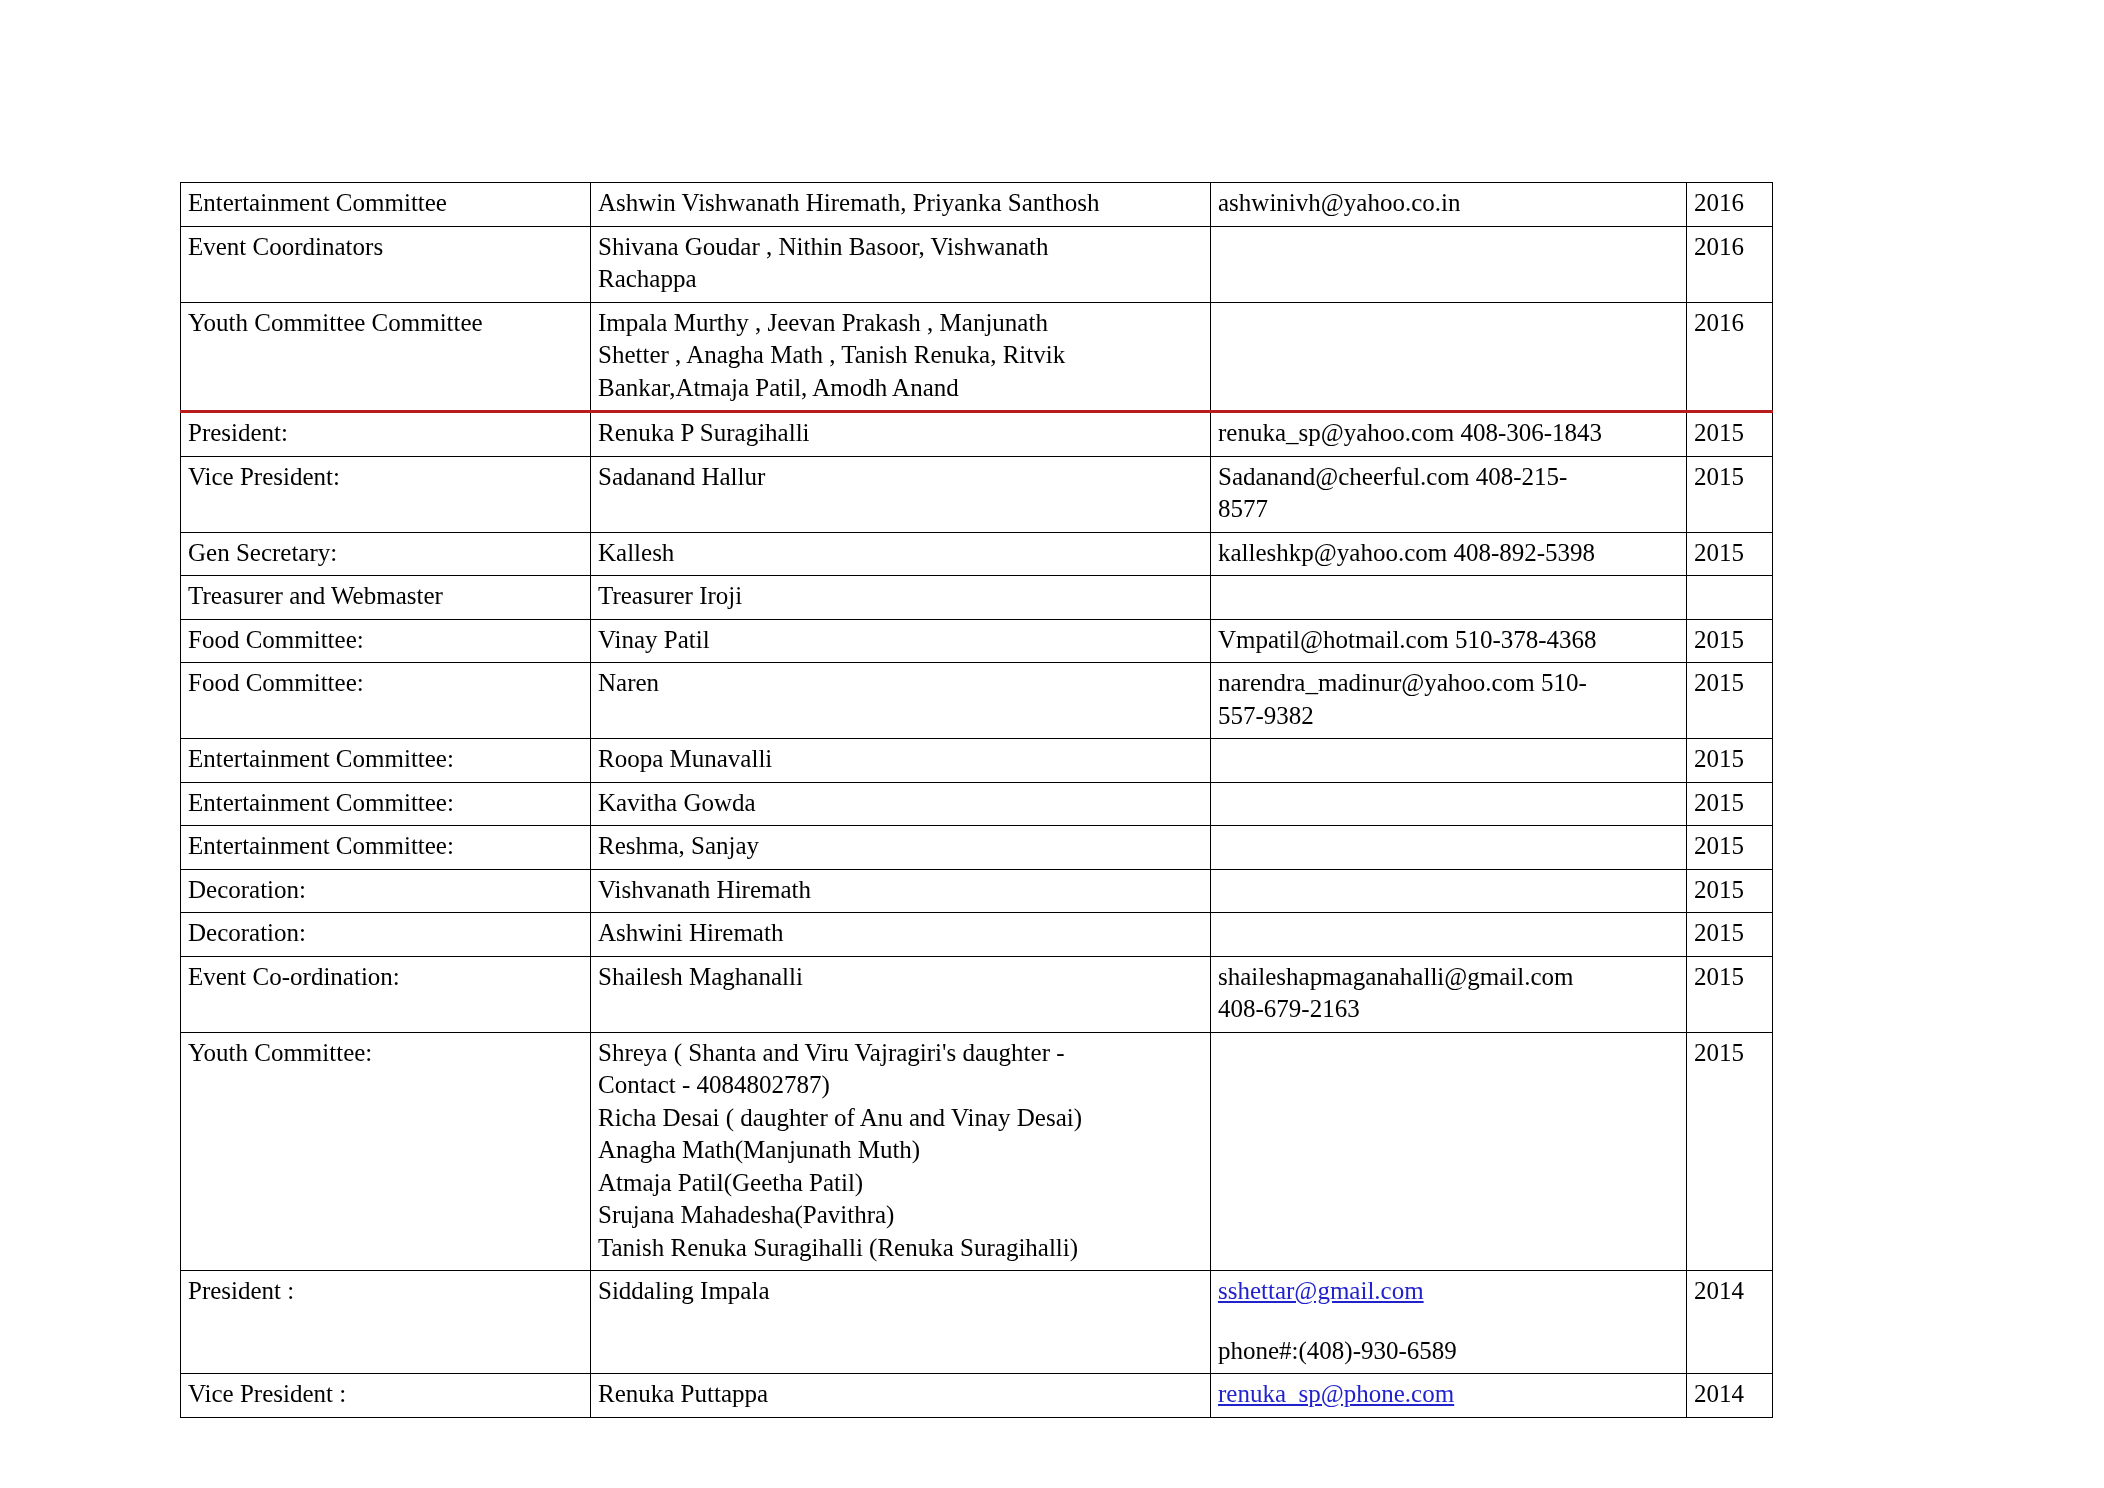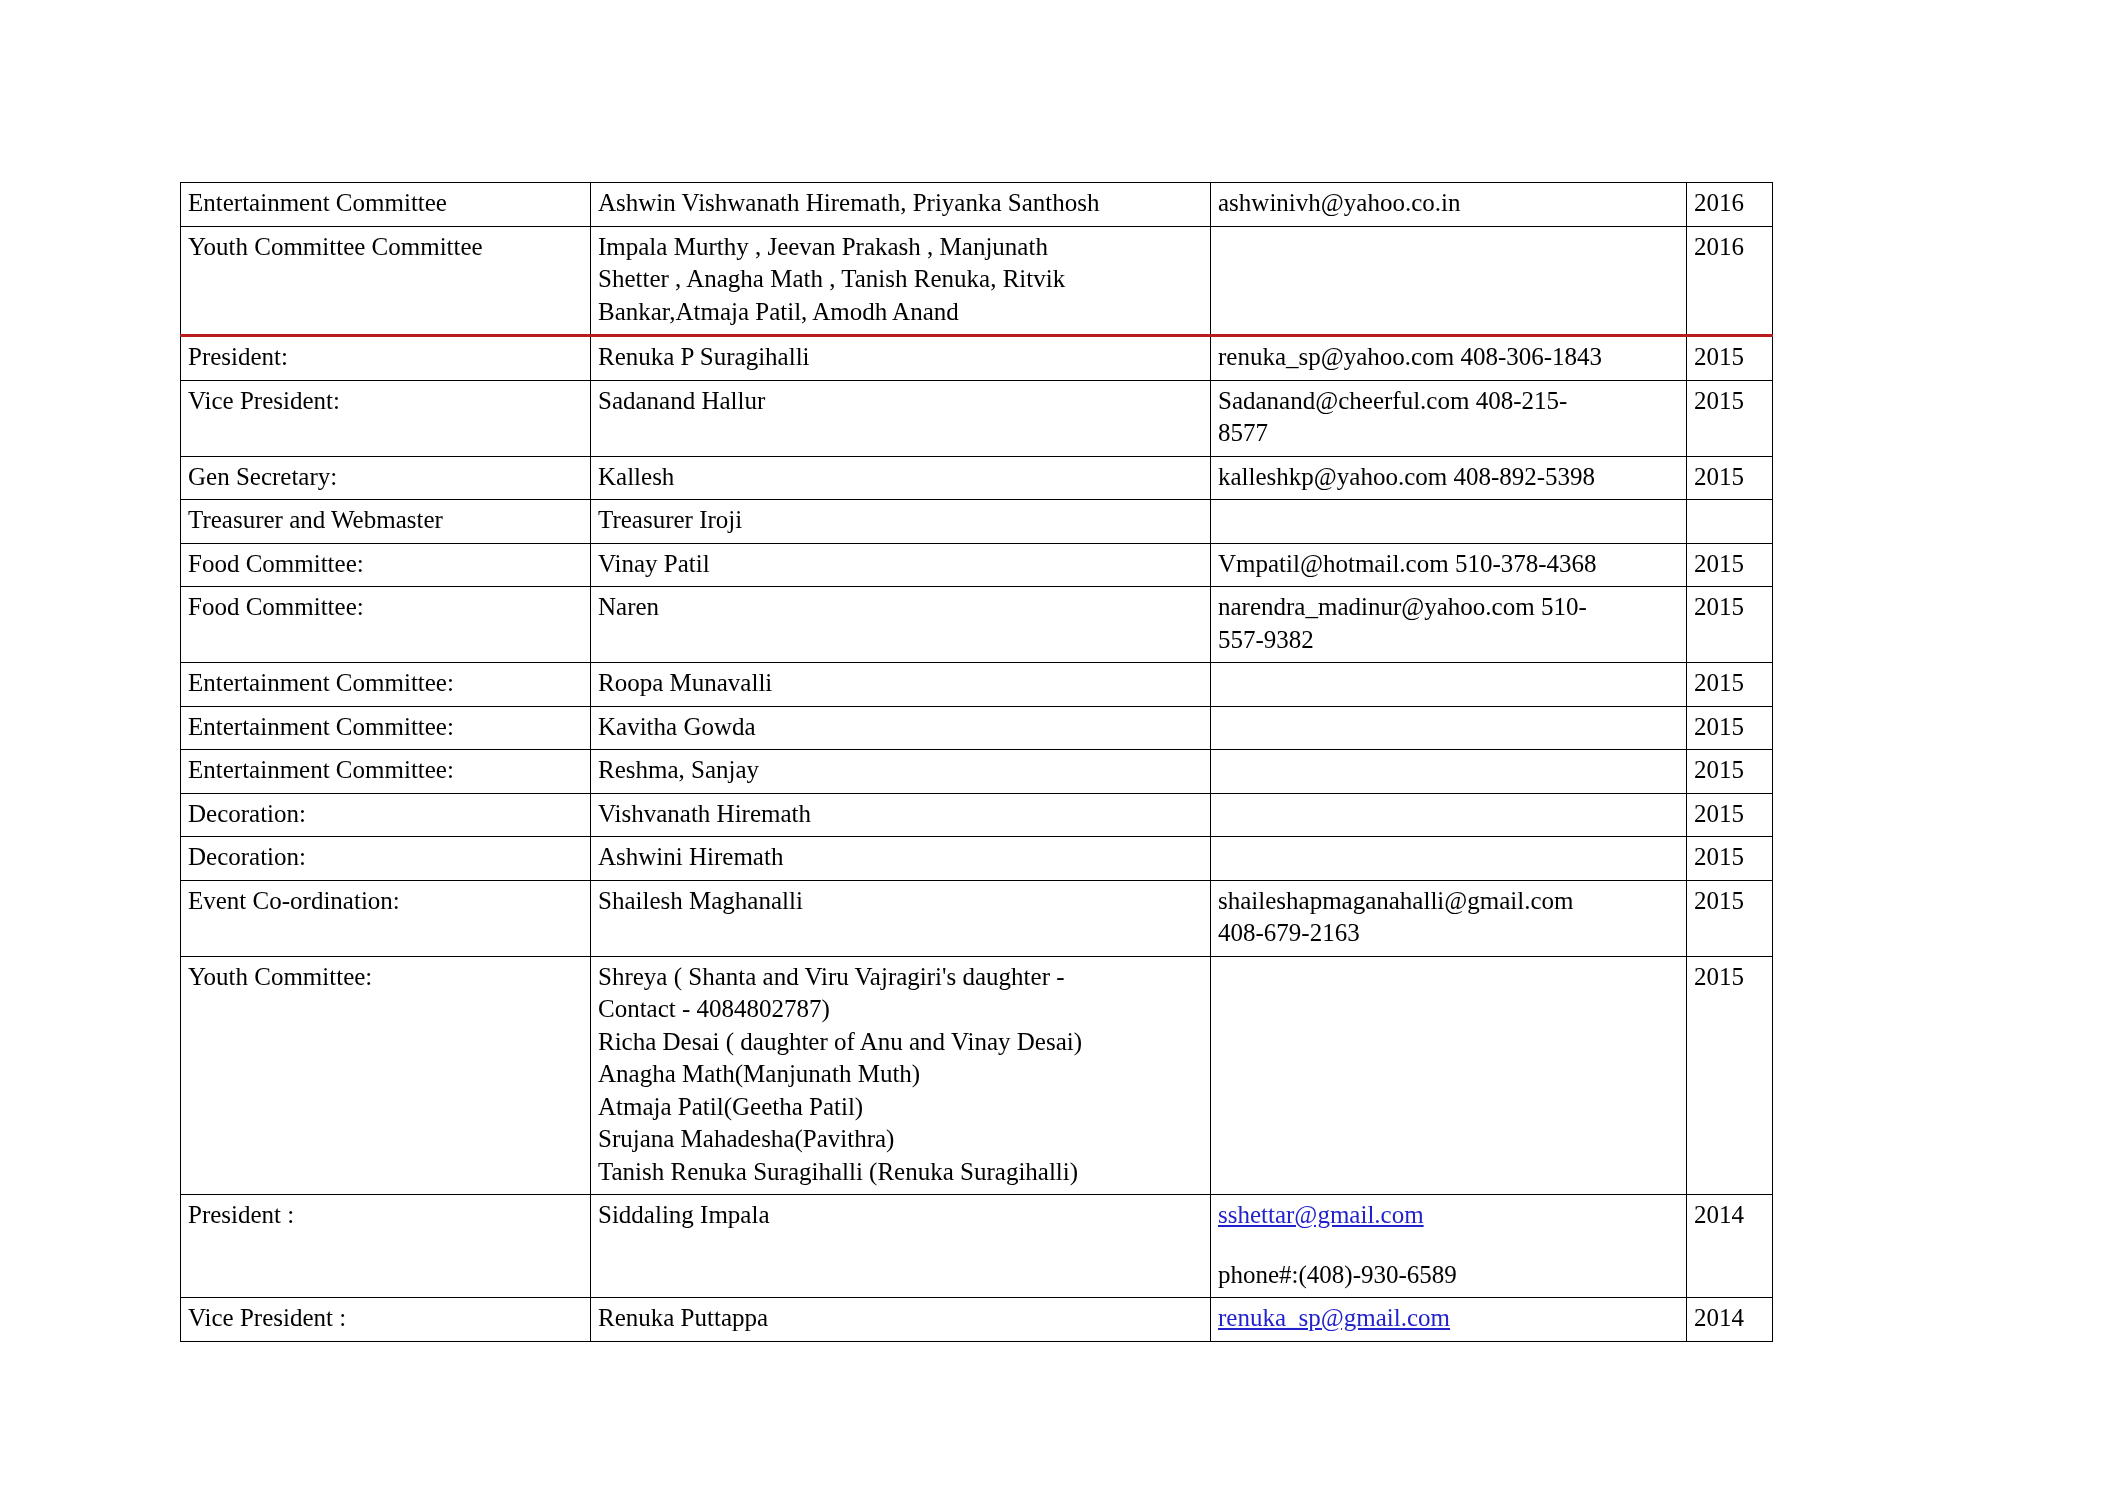--- a/index.html
+++ b/index.html
@@ -78,20 +78,29 @@
           <tr>
             <td>Entertainment Committee</td>
             <td class="lines">
               <span>Ashwin Vishwanath Hiremath, Priyanka Santhosh</span>
             </td>
             <td class="lines">
               <span>ashwinivh@yahoo.co.in</span>
             </td>
             <td>2016</td>
           </tr>
+          <tr>
+            <td>Event Coordinators</td>
+            <td class="lines">
+              <span>Shivana Goudar , Nithin Basoor, Vishwanath</span>
+              <span>Rachappa</span>
+            </td>
+            <td class="lines"></td>
+            <td>2016</td>
+          </tr>
           <tr class="section-end">
             <td>Youth Committee Committee</td>
             <td class="lines">
               <span>Impala Murthy , Jeevan Prakash , Manjunath</span>
               <span>Shetter , Anagha Math , Tanish Renuka, Ritvik</span>
               <span>Bankar,Atmaja Patil, Amodh Anand</span>
             </td>
             <td class="lines"></td>
             <td>2016</td>
           </tr>
@@ -226,19 +235,19 @@
               <span>Siddaling Impala</span>
             </td>
             <td class="lines"><a class="mail">sshettar@gmail.com</a><span class="spacer-line"></span><span>phone#:(408)-930-6589</span></td>
             <td>2014</td>
           </tr>
           <tr>
             <td>Vice President :</td>
             <td class="lines">
               <span>Renuka Puttappa</span>
             </td>
-            <td class="lines"><a class="mail">renuka_sp@gmail.com</a></td>
+            <td class="lines"><a class="mail">renuka_sp@phone.com</a></td>
             <td>2014</td>
           </tr>
         </tbody>
     </table>
   </div>
 </div>
 
 </body></html>

